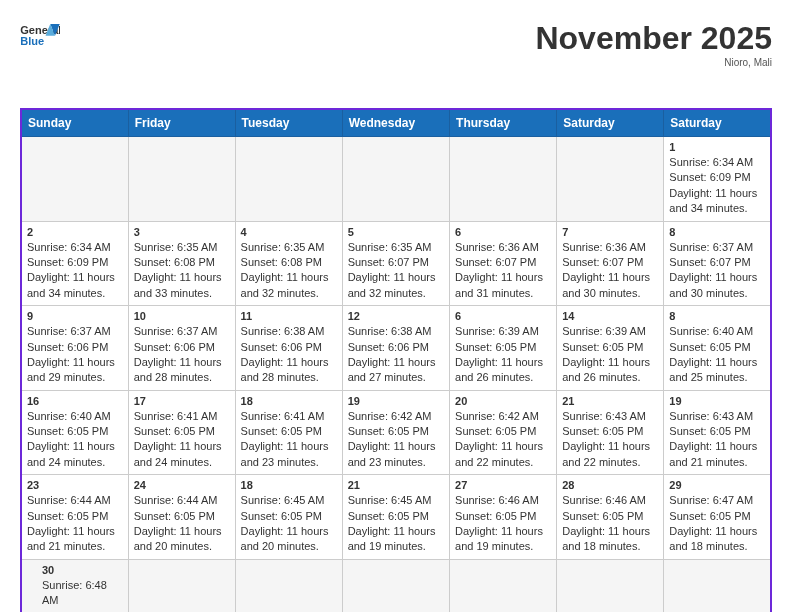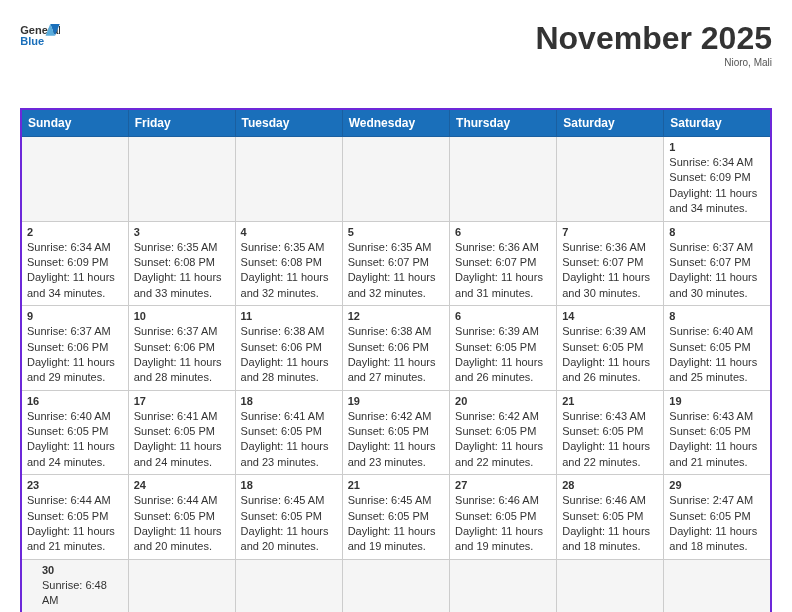--- a/index.html
+++ b/index.html
@@ -316,21 +316,21 @@
         </td>
         <td>
           <div class="day-number">28</div>
           <div class="day-info" style="white-space: pre-line;">Sunrise: 6:46 AM
 Sunset: 6:05 PM
 Daylight: 11 hours
 and 18 minutes.</div>
         </td>
         <td>
           <div class="day-number">29</div>
-          <div class="day-info" style="white-space: pre-line;">Sunrise: 2:47 AM
+          <div class="day-info" style="white-space: pre-line;">Sunrise: 6:47 AM
 Sunset: 6:05 PM
 Daylight: 11 hours
 and 18 minutes.</div>
         </td>
       </tr>
       <tr class="last-row">
         <td>
           <div class="day-number">30</div>
           <div class="day-info" style="white-space: pre-line;">Sunrise: 6:48 AM
 Sunset: 6:05 PM

